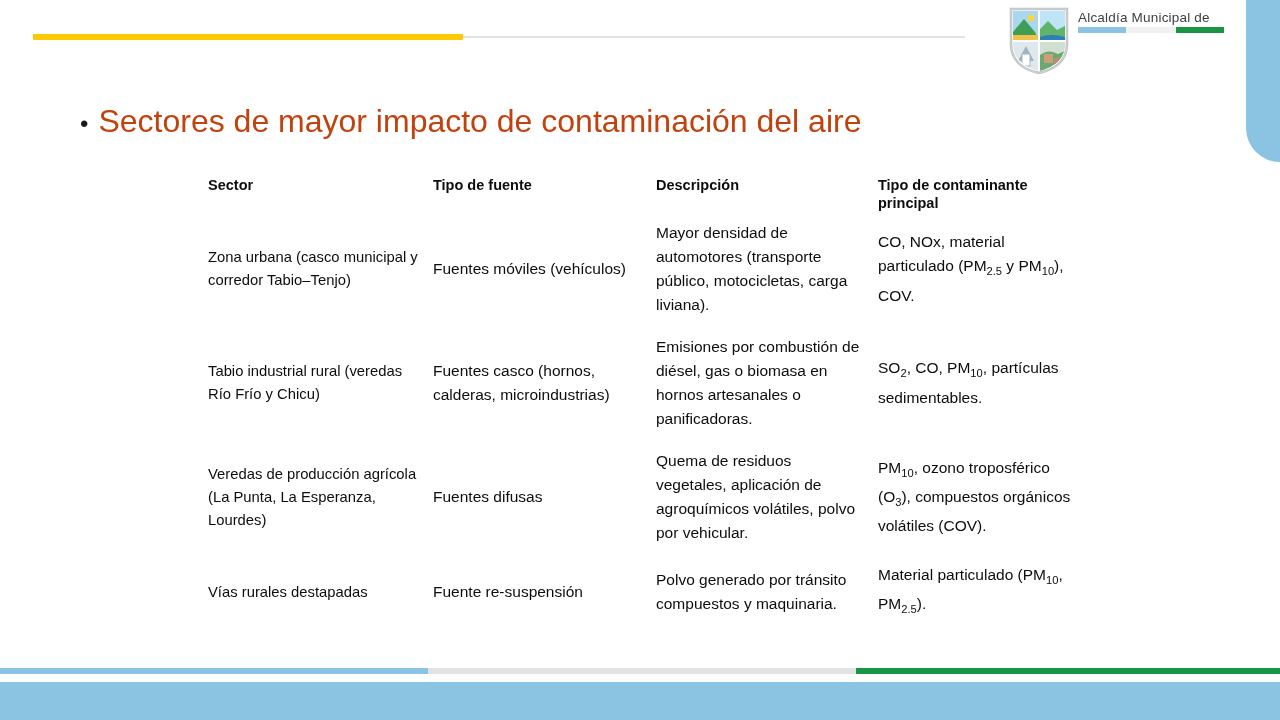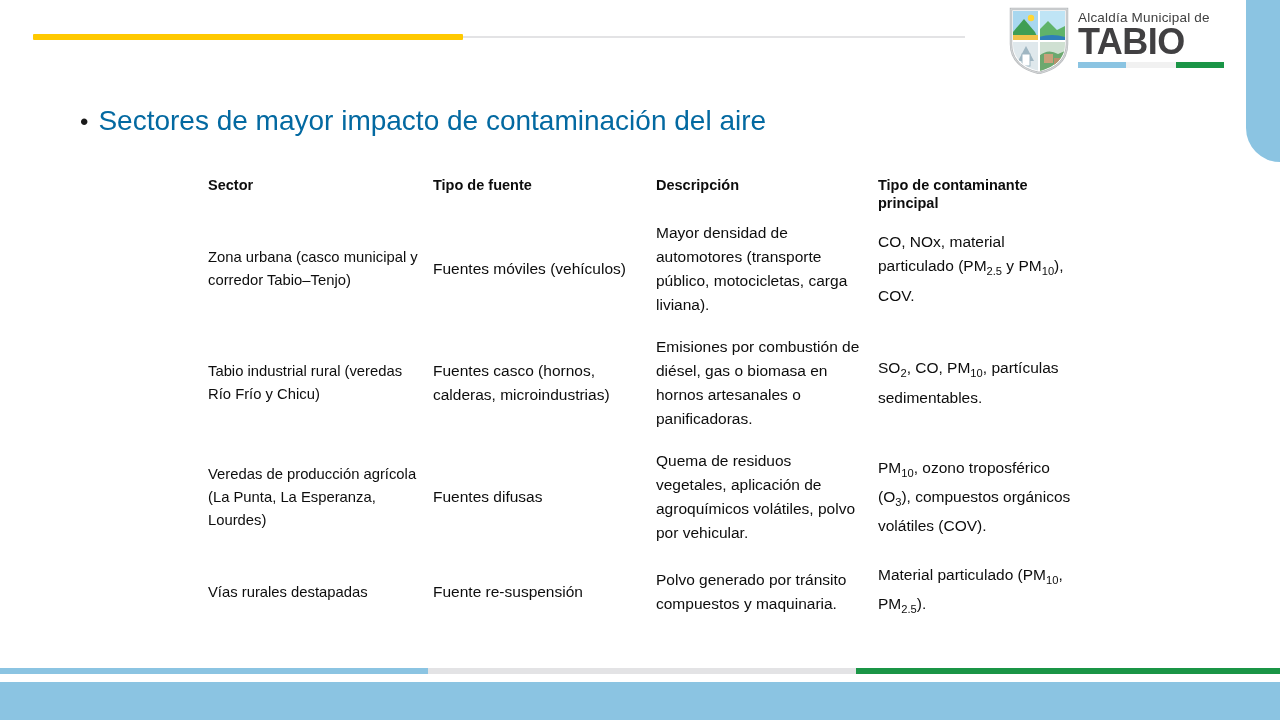--- a/index.html
+++ b/index.html
@@ -106,22 +106,22 @@
     display: flex;
     align-items: baseline;
   }
   #title-bullet {
     font-size: 24px;
     color: #1a1a1a;
     line-height: 1;
     margin-right: 10px;
   }
   #slide-title {
-    font-size: 28px;
-    color: #0369a1;
+    font-size: 32px;
+    color: #c2410c;
     line-height: 34px;
     white-space: nowrap;
   }
 
   
   #table {
     position: absolute;
     left: 208px;
     top: 176px;
     width: 890px;
@@ -215,21 +215,20 @@
         <rect x="36" y="48" width="9" height="9" fill="#c9a07a"></rect>
         <rect x="46" y="52" width="8" height="7" fill="#b98f6b"></rect>
       </g>
       <path d="M3 3 H59 V38 C59 56 45 64 31 67 C17 64 3 56 3 38 Z" fill="none" stroke="#d6d8da" stroke-width="1"></path>
       <line x1="31" y1="5" x2="31" y2="65" stroke="#ffffff" stroke-width="2"></line>
       <line x1="5" y1="35" x2="57" y2="35" stroke="#ffffff" stroke-width="2"></line>
     </svg>
   </span>
   <div id="logo-text">
     <div id="logo-sub">Alcaldía Municipal de</div>
-    <div id="logo-main">TABIO</div>
     <div id="logo-bars">
       <span class="logo-bar-blue"></span>
       <span class="logo-bar-gray"></span>
       <span class="logo-bar-green"></span>
     </div>
   </div>
 </div>
 
 <div id="title-row">
   <span id="title-bullet">•</span>

